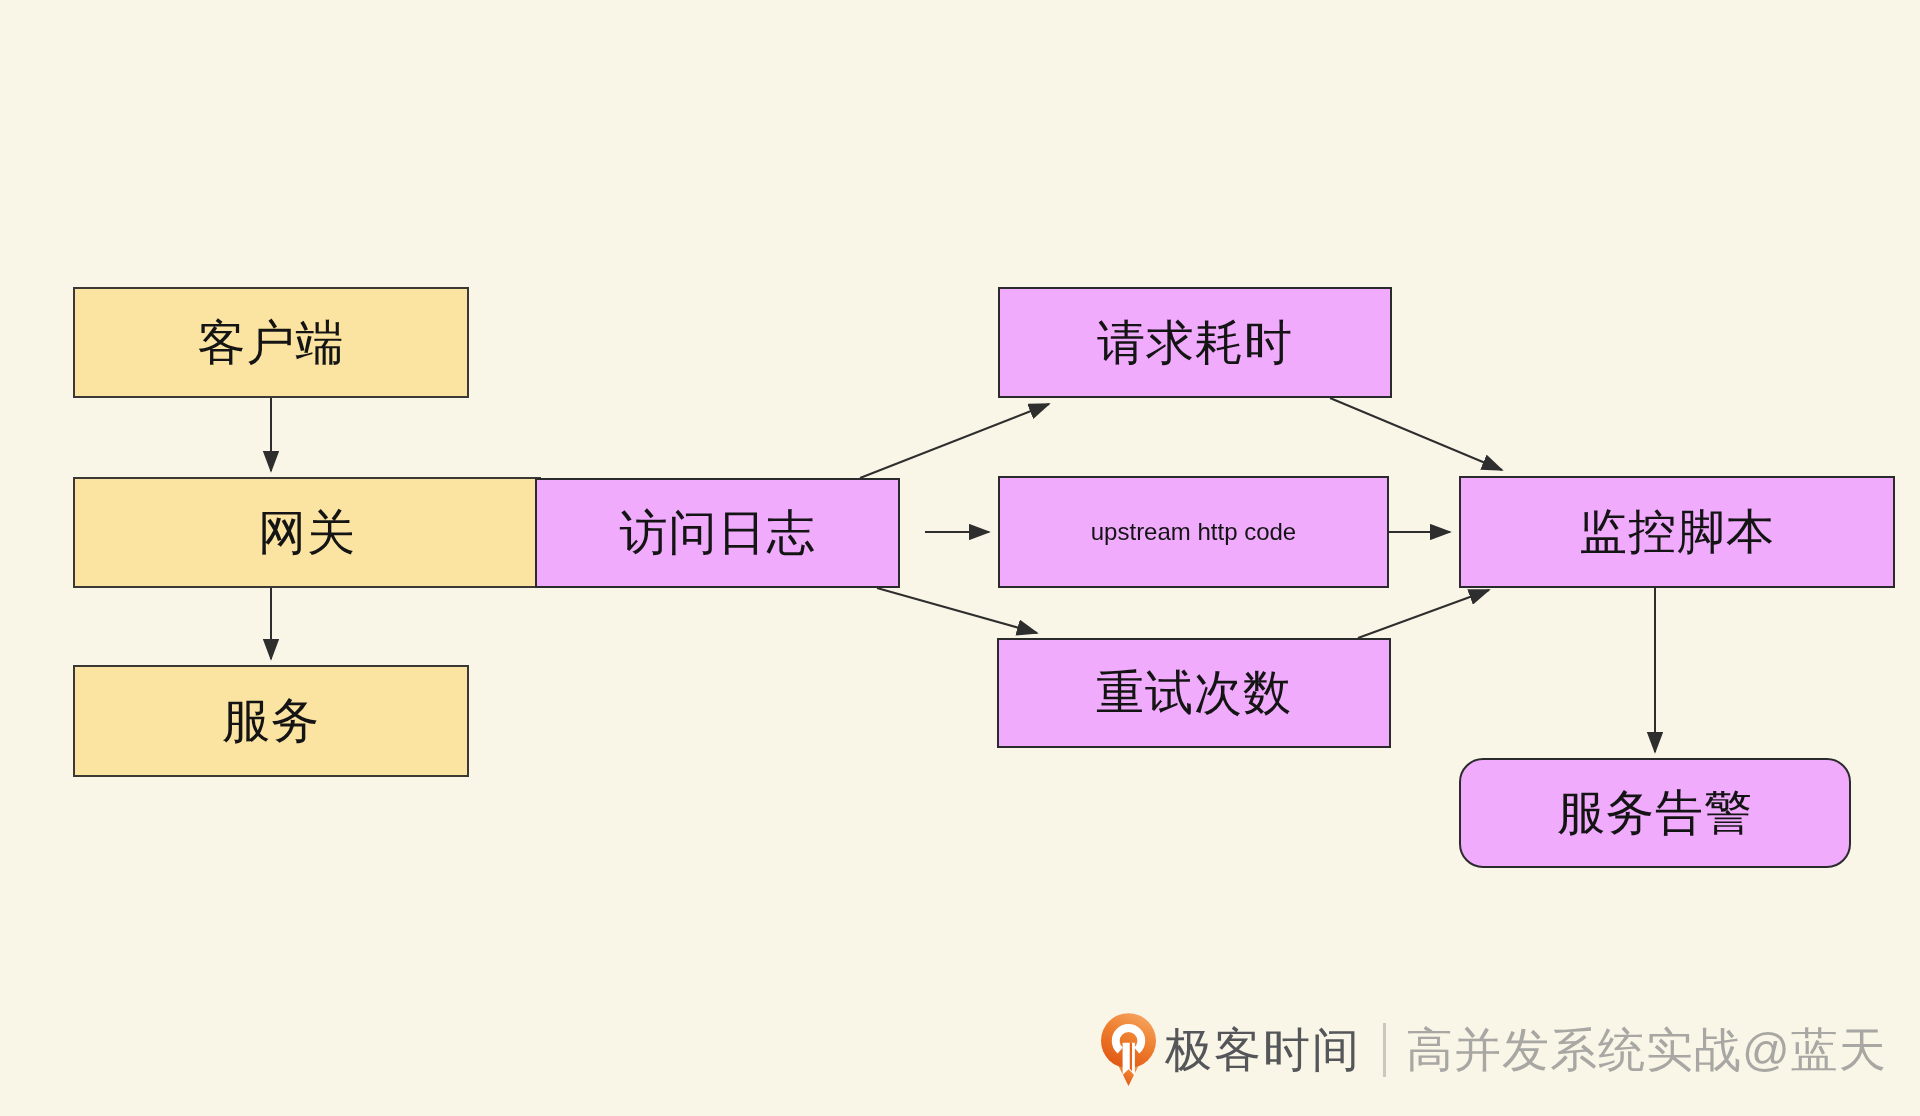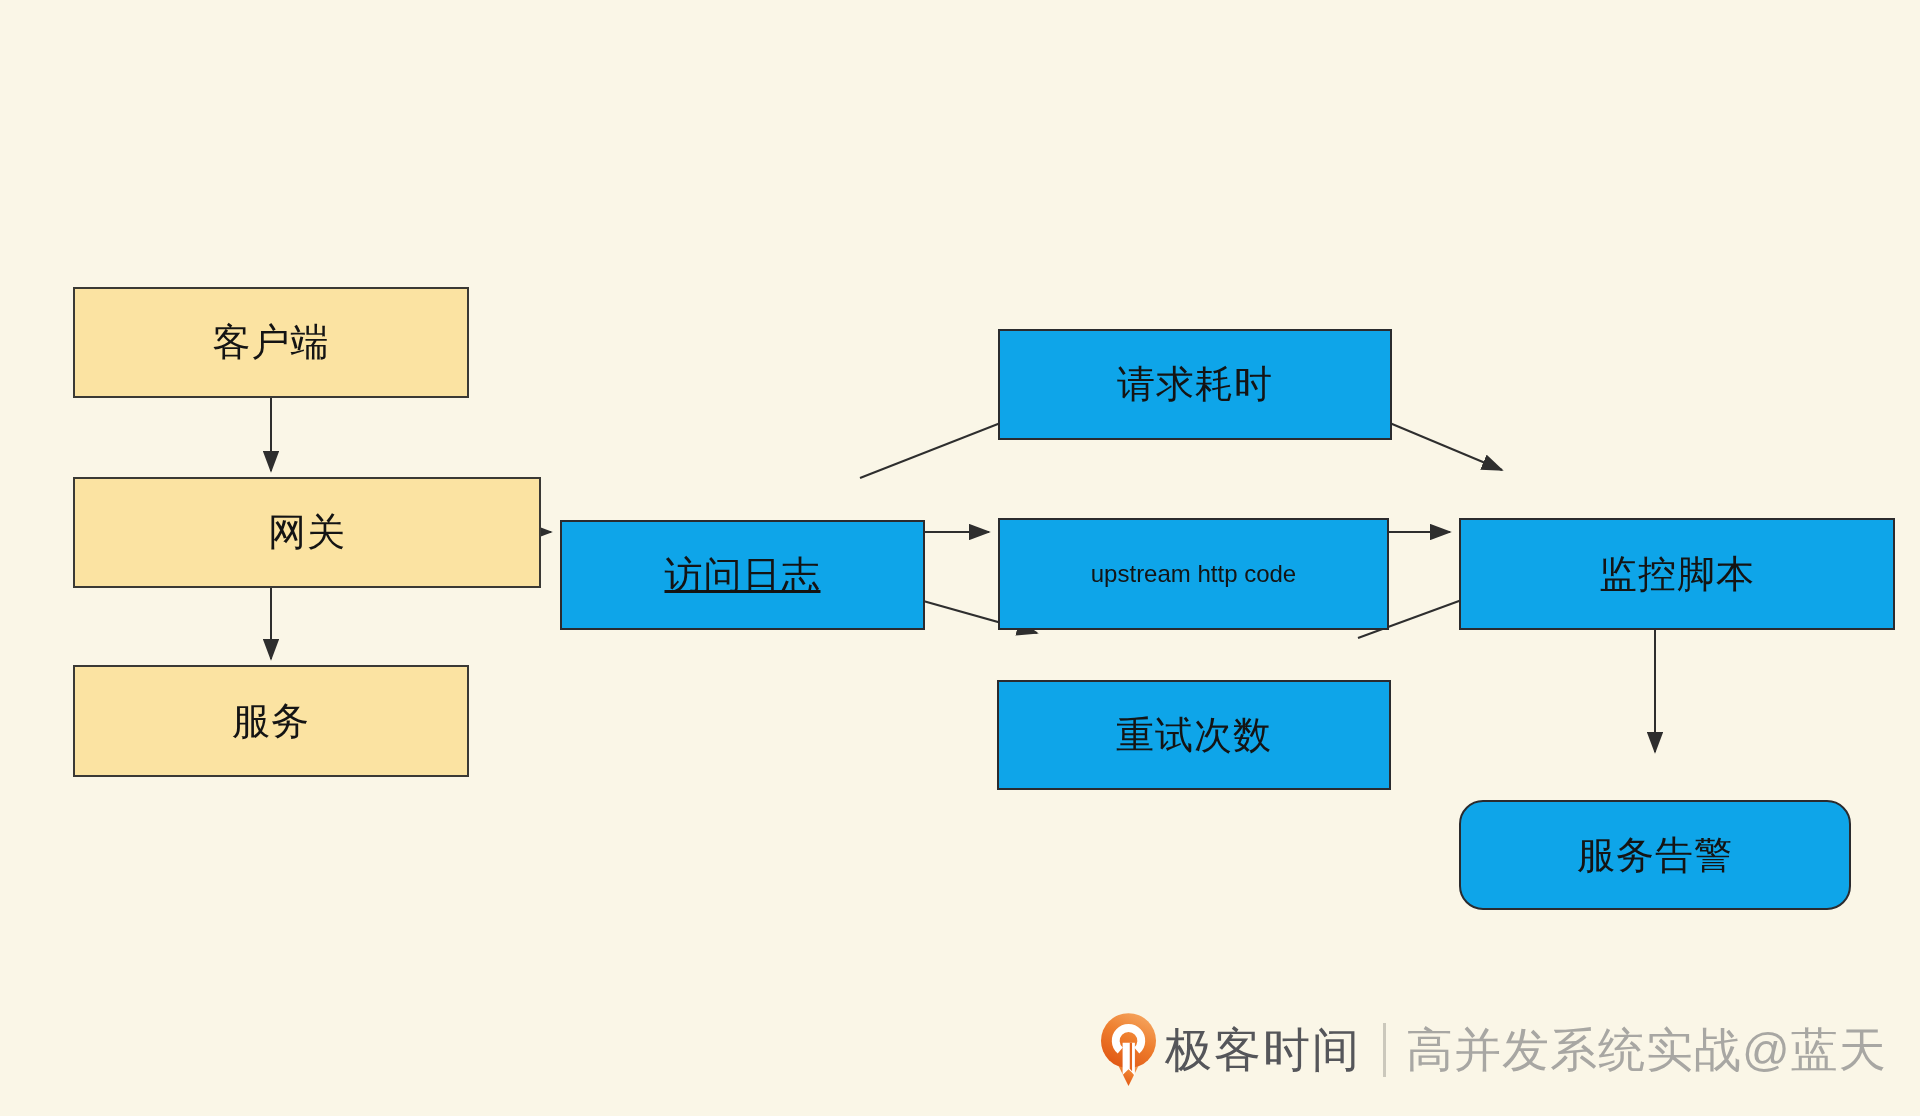--- a/index.html
+++ b/index.html
@@ -16,30 +16,30 @@
   .edges{
     position:absolute;left:0;top:0;
     pointer-events:none;
   }
   .node{
     position:absolute;
     box-sizing:border-box;
     border:2.5px solid #3A3935;
     display:flex;align-items:center;justify-content:center;
     color:#141414;
-    font-size:38px;
+    font-size:48px;
     letter-spacing:1px;
   }
   .node.yellow{background:#FBE3A2;}
-  .node.blue{background:#0ea5e9;border-color:#2B2B2E;margin-top:42px;}
+  .node.blue{background:#f0abfc;border-color:#2B2B2E;}
   .node.latin{font-size:24px;letter-spacing:0;}
   .n-client   {left:73px;  top:287px; width:396px; height:111px;}
   .n-gateway  {left:73px;  top:477px; width:468px; height:111px;}
   .n-service  {left:73px;  top:665px; width:396px; height:112px;}
-  .n-accesslog{left:560px; top:478px; width:365px; height:110px;text-decoration:underline;}
+  .n-accesslog{left:535px; top:478px; width:365px; height:110px;}
   .n-reqtime  {left:998px; top:287px; width:394px; height:111px;}
   .n-upstream {left:998px; top:476px; width:391px; height:112px;}
   .n-retry    {left:997px; top:638px; width:394px; height:110px;}
   .n-monitor  {left:1459px;top:476px; width:436px; height:112px;text-align:right;}
   .n-alert    {left:1459px;top:758px; width:392px; height:110px;border-radius:24px;}
 
   .branding{
     position:absolute;
     left:1100px;top:1010px;
     height:80px;

